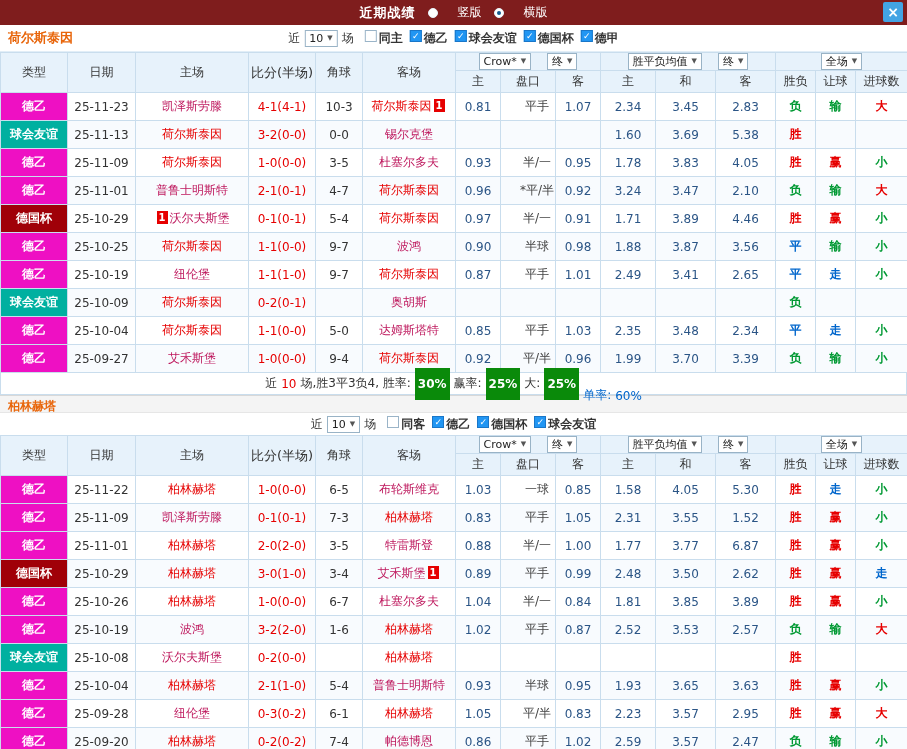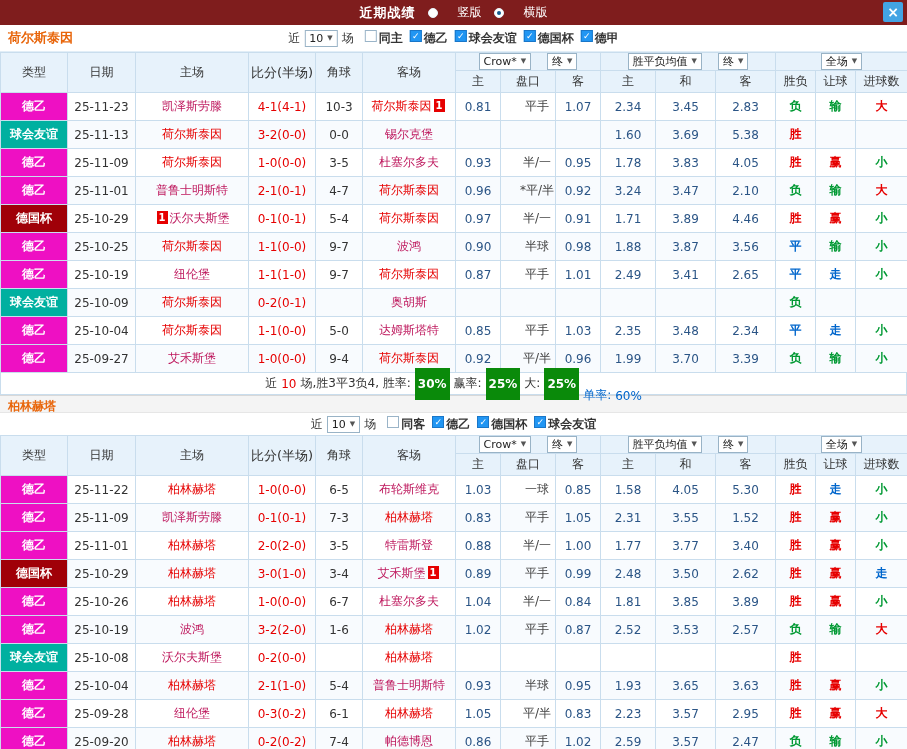--- a/index.html
+++ b/index.html
@@ -516,21 +516,21 @@
             <td class="date-cell">25-11-01</td>
             <td class="team-cell"><span class="team-name-text self">柏林赫塔</span></td>
             <td class="score">2-0(2-0)</td>
             <td class="corner-cell">3-5</td>
             <td class="team-cell"><span class="team-name-text">特雷斯登</span></td>
             <td class="odd">0.88</td>
             <td class="odd line-cell">半/一</td>
             <td class="odd">1.00</td>
             <td class="odd">1.77</td>
             <td class="odd">3.77</td>
-            <td class="odd">3.40</td>
+            <td class="odd">6.87</td>
             <td class="c-red">胜</td>
             <td class="c-red">赢</td>
             <td class="c-green">小</td>
           </tr>
           <tr>
             <td class="type-cell type-maroon">德国杯</td>
             <td class="date-cell">25-10-29</td>
             <td class="team-cell"><span class="team-name-text self">柏林赫塔</span></td>
             <td class="score">3-0(1-0)</td>
             <td class="corner-cell">3-4</td>

